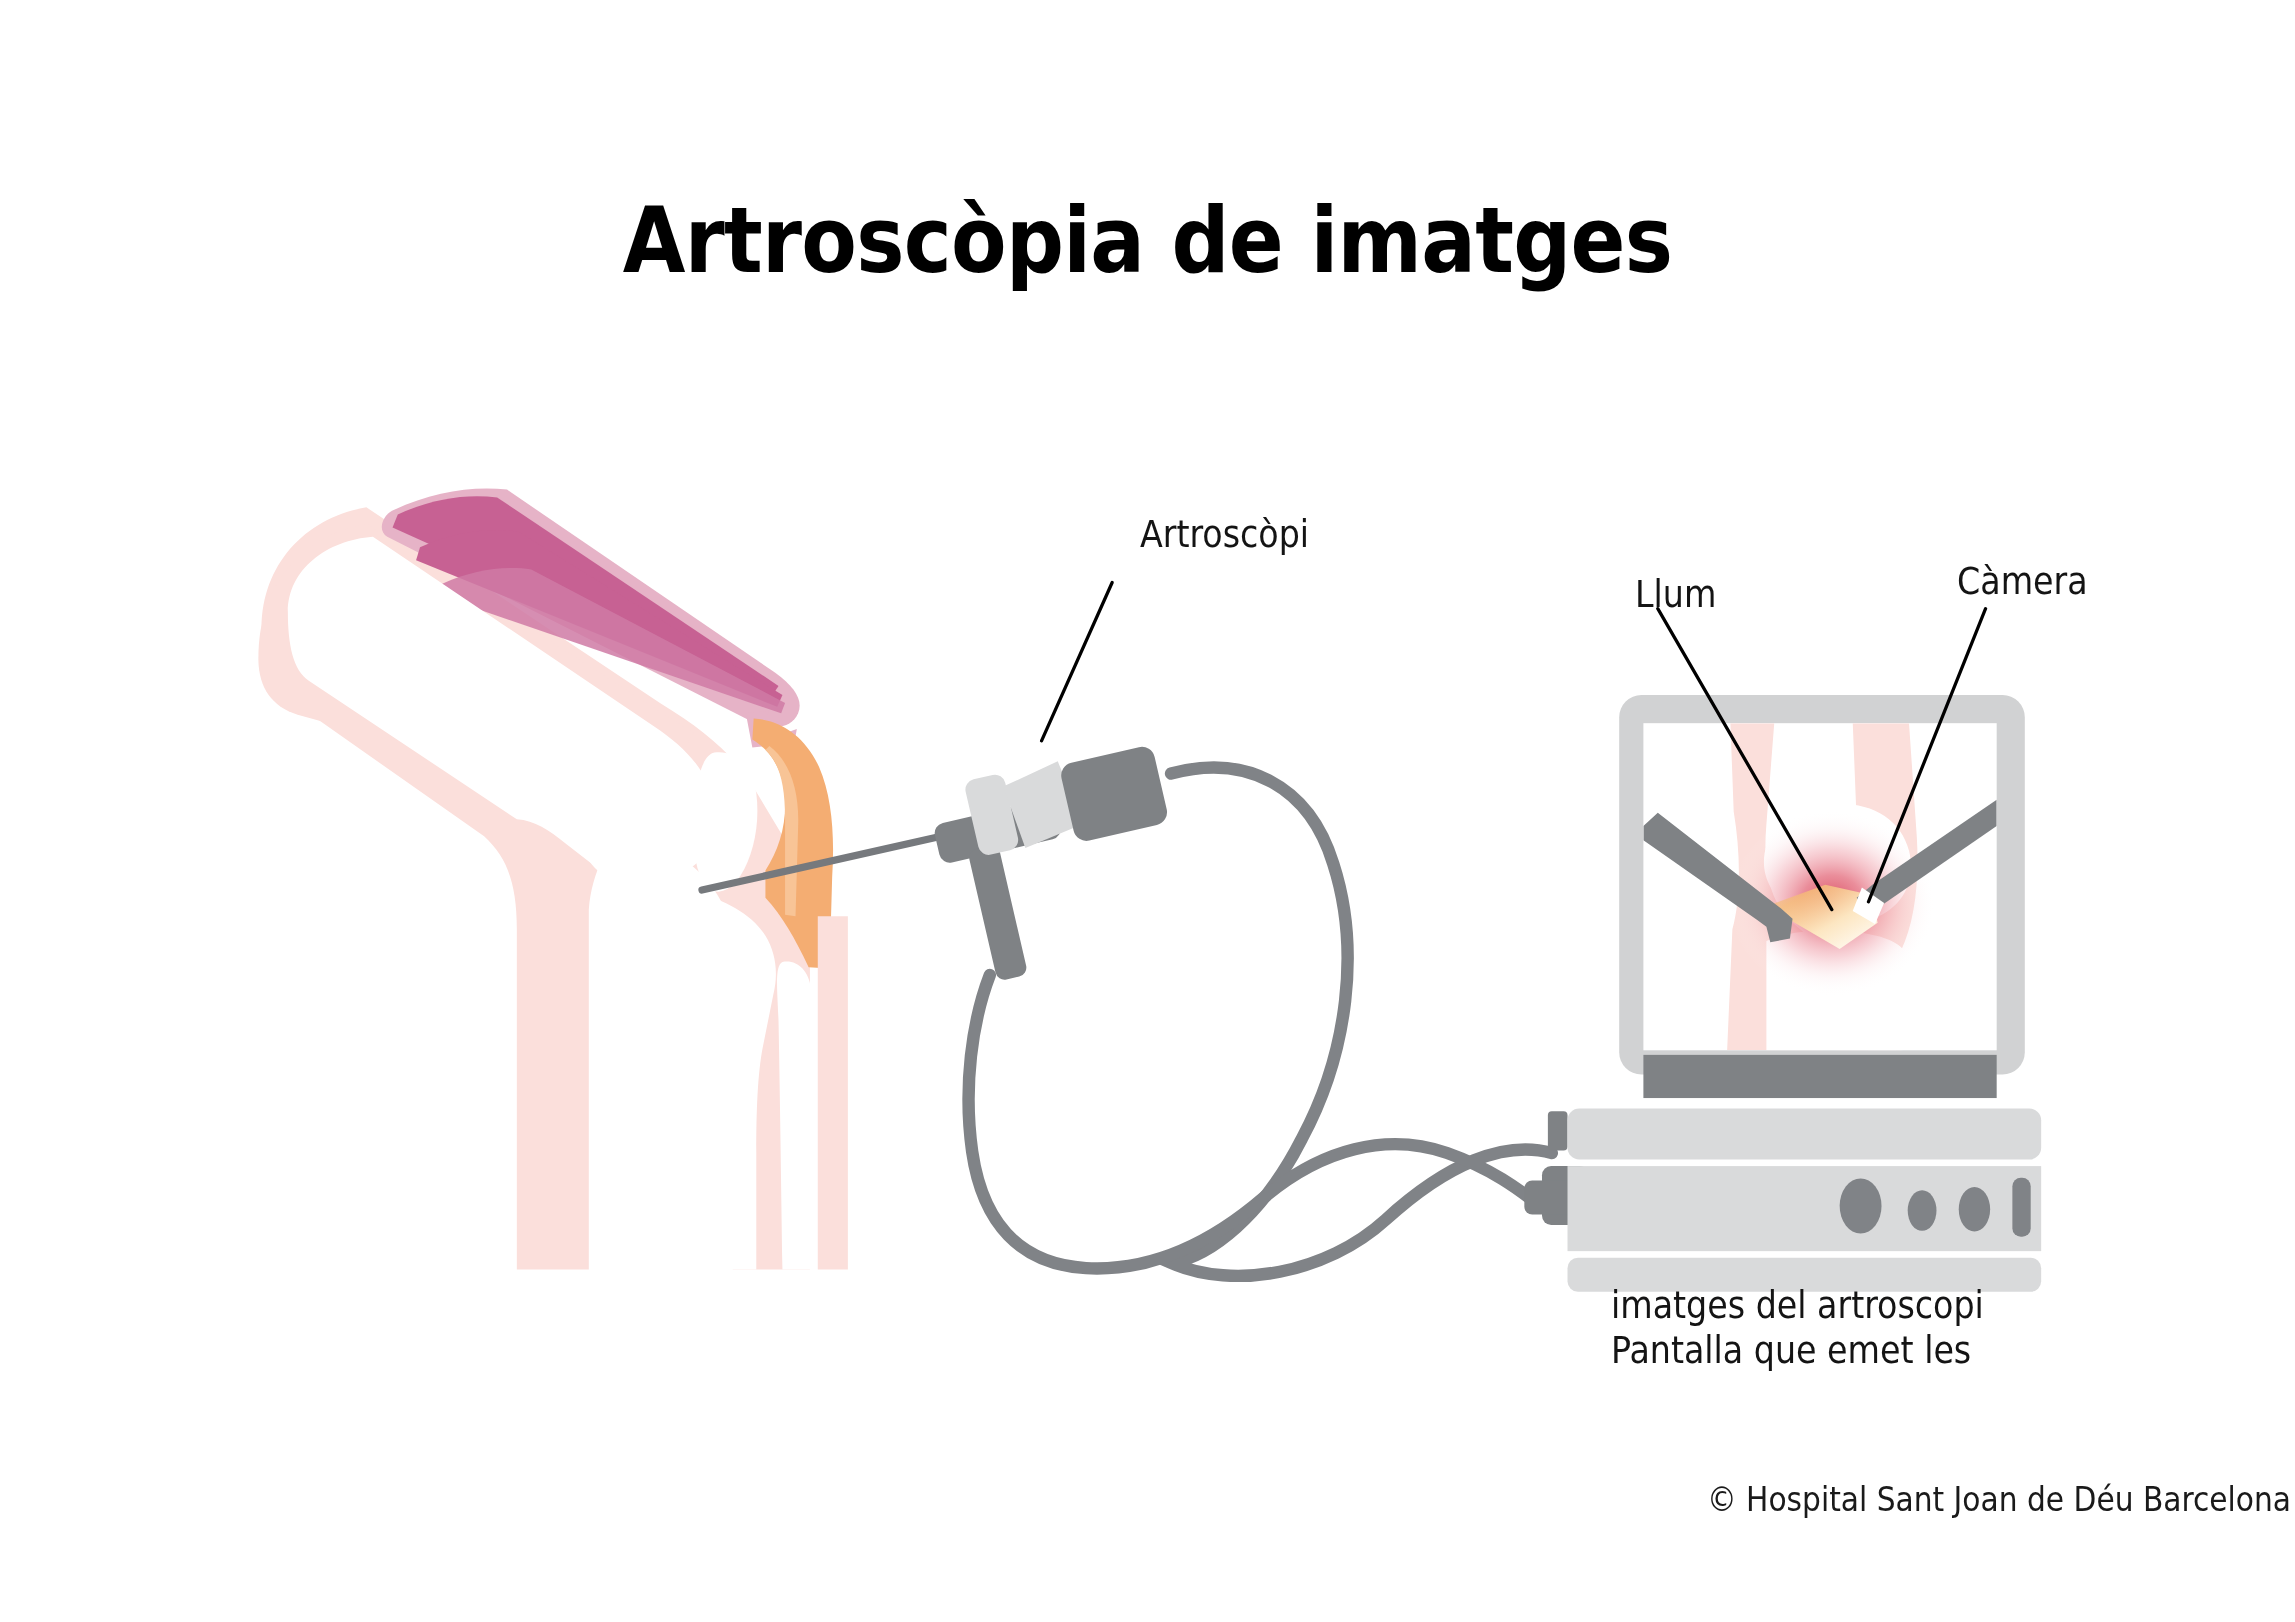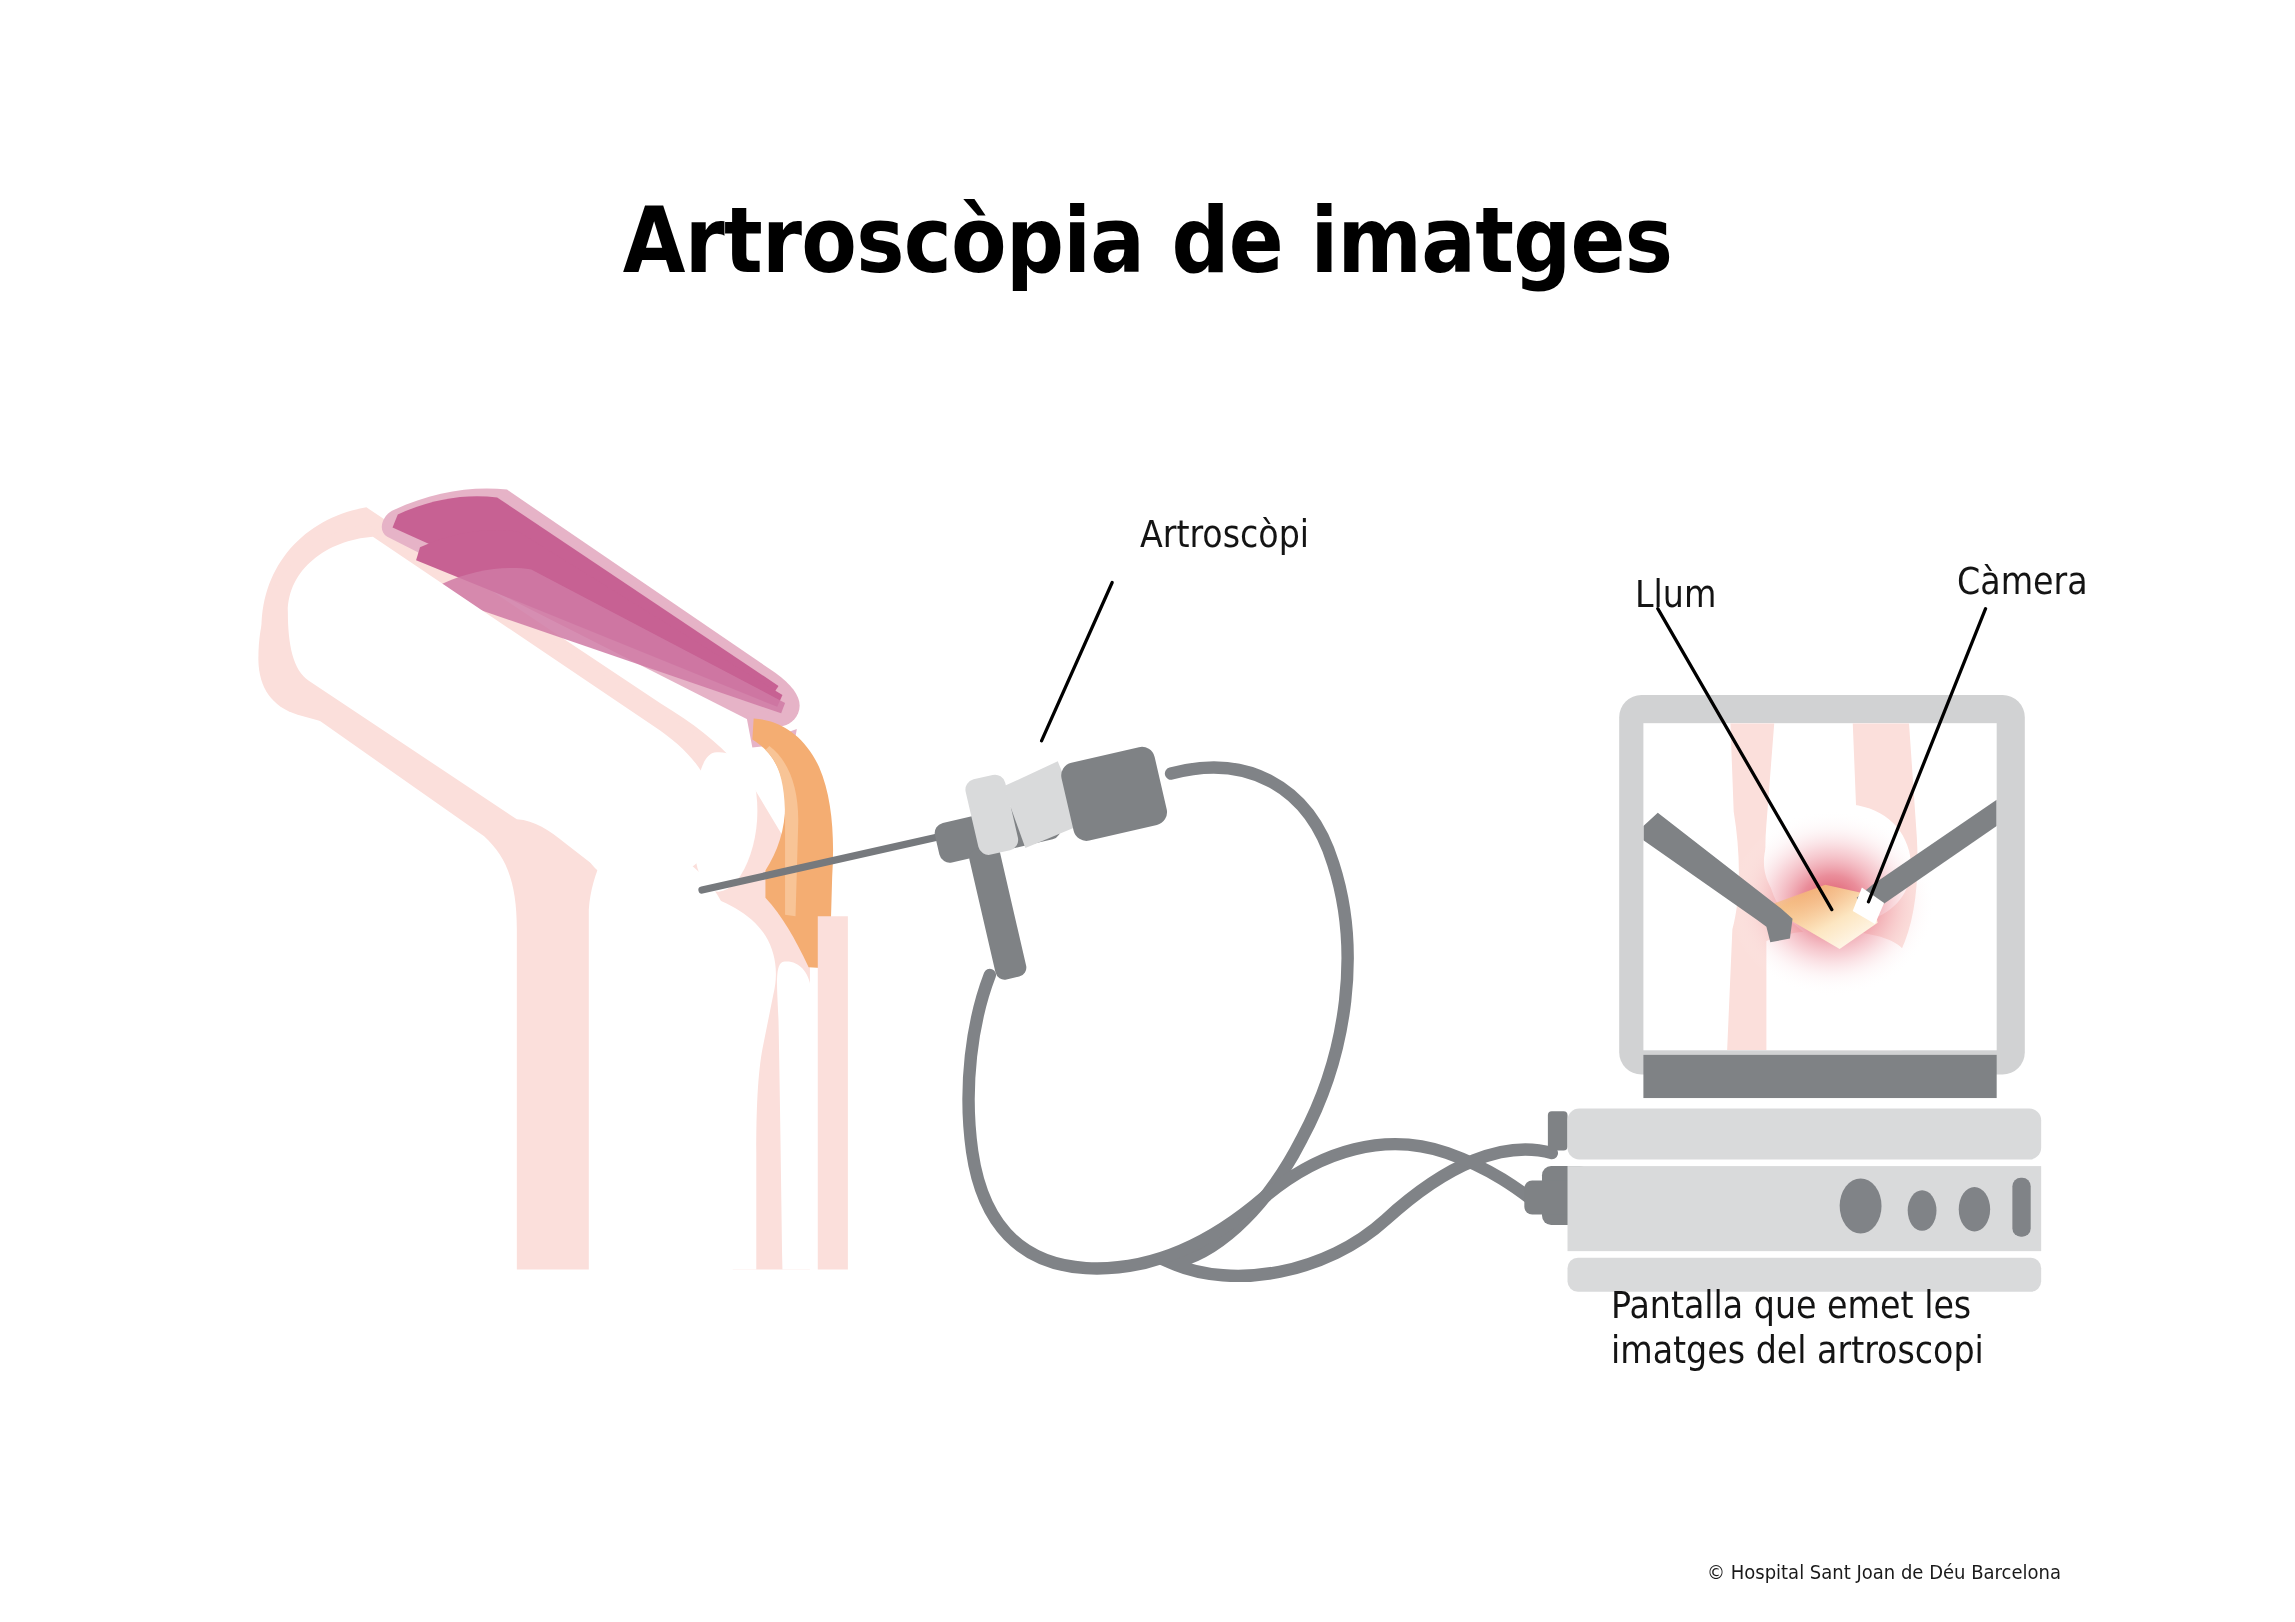--- a/index.html
+++ b/index.html
@@ -44,21 +44,21 @@
     font-weight: 400;
     color: #141414;
     white-space: nowrap;
     line-height: 1.22;
   }
   .lbl-arthroscope { left: 1140px; top: 512px; font-size: 37px; }
   .lbl-light       { left: 1635px; top: 572px; font-size: 37px; }
   .lbl-camera      { left: 1957px; top: 559px; font-size: 37px; }
   .lbl-screen      { left: 1611px; top: 1283px; font-size: 37px; }
   .lbl-screen span { display: block; }
-  .lbl-credit      { left: 1707px; top: 1560px; font-size: 20px; color: #1a1a1a; }
+  .lbl-credit      { left: 1707px; top: 1480px; font-size: 33px; color: #1a1a1a; }
 </style>
 </head>
 <body>
 
 <div id="page">
 
   <svg id="figure-svg" viewBox="0 0 3508 2480">
     <defs>
       <radialGradient id="inflammation" cx="50%" cy="50%" r="50%">
         <stop offset="0%" stop-color="#d8445a" stop-opacity="0.95"></stop>
@@ -282,20 +282,20 @@
 
   <div class="title">Artroscòpia de imatges</div>
 
   <div class="lbl lbl-arthroscope">Artroscòpi</div>
 
   <div class="lbl lbl-light">Llum</div>
 
   <div class="lbl lbl-camera">Càmera</div>
 
   <div class="lbl lbl-screen">
+    <span>imatges del artroscopi</span>
     <span>Pantalla que emet les</span>
-    <span>imatges del artroscopi</span>
   </div>
 
   <div class="lbl lbl-credit">© Hospital Sant Joan de Déu Barcelona</div>
 
 </div>
 
 
 </body></html>

